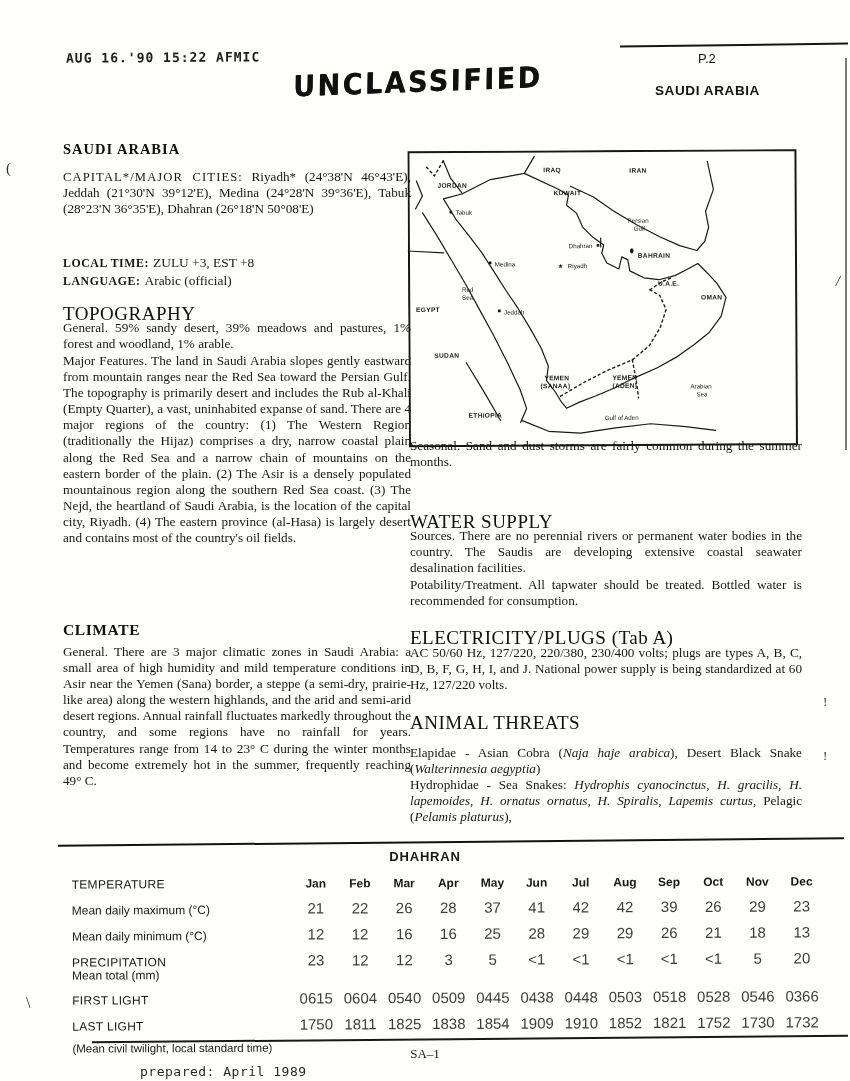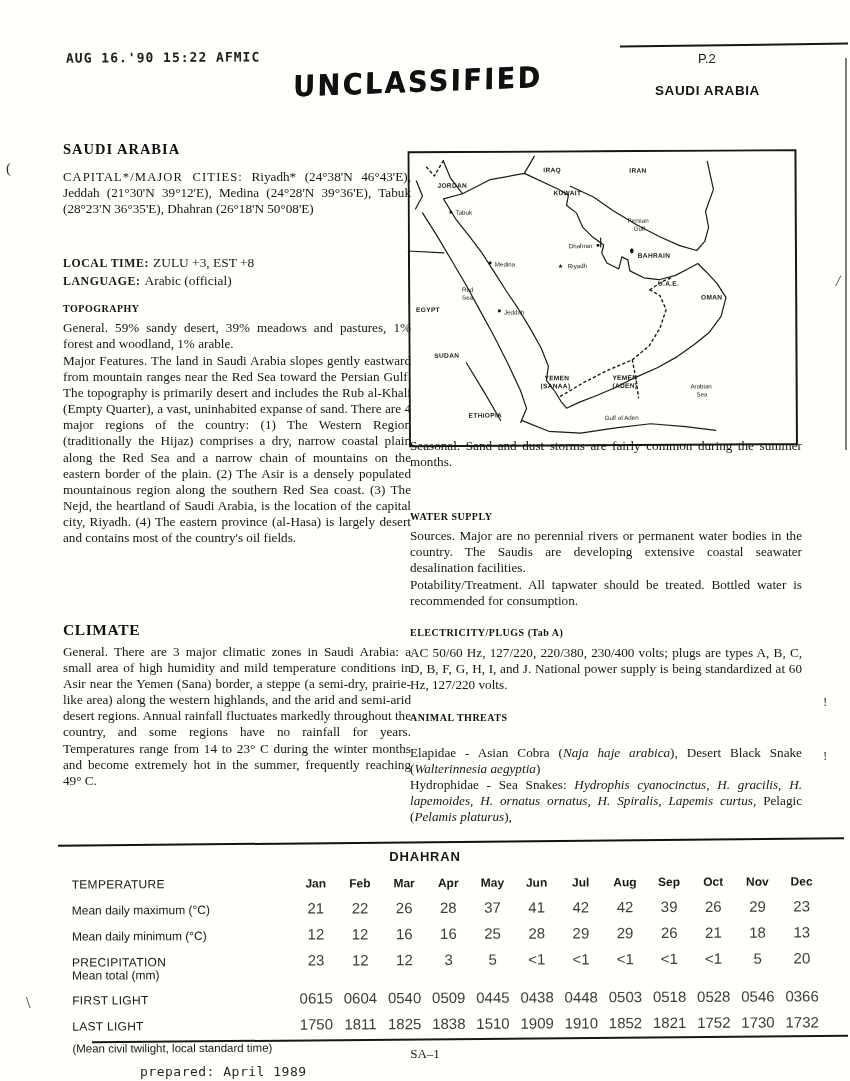--- a/index.html
+++ b/index.html
@@ -20,21 +20,21 @@
     left:293px; top:66px; font-family:"DejaVu Sans", sans-serif; font-weight:bold;
     font-size:27px; letter-spacing:2.5px; color:#141414;
     transform:rotate(-2.2deg) skewX(-3deg) scaleY(1.08);
     text-shadow:0.4px 0 #333;
   }
   .country-hdr{left:655px; top:83px; font:bold 13.5px "Liberation Sans", sans-serif; letter-spacing:.6px; color:#161616;}
   
   .lcol{left:63px; width:348px;}
   .rcol{left:410px; width:392px;}
   .para{font-size:13.2px; line-height:16.1px; text-align:justify; color:#191919;}
-  .sec-h{font-weight:bold; font-size:10px; letter-spacing:.5px; color:#141414;}
+  .sec-h{font-weight:normal; font-size:19px; letter-spacing:.5px; color:#141414;}
   .sec-h-big{font-weight:bold; font-size:15.5px; letter-spacing:.6px; color:#141414;}
   .cap-label{font-weight:normal; letter-spacing:1.1px; font-size:12.6px;}
   .kv-label{font-weight:bold; font-size:11.8px; letter-spacing:.6px;}
   .kv-val{font-size:13.4px;}
   .doc-title{font-weight:bold; font-size:14.5px; letter-spacing:1px; color:#131313;}
   i{margin-top:30px;}
   
   .map-box{left:408px; top:150px; width:390px; height:297px; transform:rotate(-0.3deg);}
   .map-box svg{display:block;}
   .map-stroke{fill:none; stroke:#1d1d1d; stroke-width:1.2; stroke-linejoin:round; stroke-linecap:round;}
@@ -147,21 +147,21 @@
       <text class="map-city" x="96" y="164">Jeddah</text>
       <text class="map-city" x="150" y="118">★</text>
       <text class="map-city" x="160" y="118">Riyadh</text>
       <text class="map-city" x="161" y="98">Dhahran</text>
     </svg>
   </div>
 
   <div class="abs rcol para" style="top:438px;">Seasonal. Sand and dust storms are fairly common during the summer months.</div>
 
   <div class="abs rcol sec-h" style="top:511px;">WATER SUPPLY</div>
-  <div class="abs rcol para" style="top:528px;">Sources. Major are no perennial rivers or permanent water bodies in the country. The Saudis are developing extensive coastal seawater desalination facilities.</div>
+  <div class="abs rcol para" style="top:528px;">Sources. There are no perennial rivers or permanent water bodies in the country. The Saudis are developing extensive coastal seawater desalination facilities.</div>
   <div class="abs rcol para" style="top:577px;">Potability/Treatment. All tapwater should be treated. Bottled water is recommended for consumption.</div>
 
   <div class="abs rcol sec-h" style="top:627px;">ELECTRICITY/PLUGS (Tab A)</div>
   <div class="abs rcol para" style="top:645px;">AC 50/60 Hz, 127/220, 220/380, 230/400 volts; plugs are types A, B, C, D, B, F, G, H, I, and J. National power supply is being standardized at 60 Hz, 127/220 volts.</div>
 
   <div class="abs rcol sec-h" style="top:712px;">ANIMAL THREATS</div>
   <div class="abs rcol para" style="top:745px;"><span>Elapidae - Asian Cobra (</span><i>Naja haje arabica</i><span>), Desert Black Snake (</span><i>Walterinnesia aegyptia</i><span>)</span></div>
   <div class="abs rcol para" style="top:777px;"><span>Hydrophidae - Sea Snakes: </span><i>Hydrophis cyanocinctus, H. gracilis, H. lapemoides, H. ornatus ornatus, H. Spiralis, Lapemis curtus,</i><span> Pelagic (</span><i>Pelamis platurus</i><span>),</span></div>
 
   <div class="abs tbl-rule"></div>
@@ -242,21 +242,21 @@
       <div class="tv">0528</div>
       <div class="tv">0546</div>
       <div class="tv">0366</div>
     </div>
     <div class="trow">
       <div class="tl tl-caps">LAST LIGHT</div>
       <div class="tv">1750</div>
       <div class="tv">1811</div>
       <div class="tv">1825</div>
       <div class="tv">1838</div>
-      <div class="tv">1510</div>
+      <div class="tv">1854</div>
       <div class="tv">1909</div>
       <div class="tv">1910</div>
       <div class="tv">1852</div>
       <div class="tv">1821</div>
       <div class="tv">1752</div>
       <div class="tv">1730</div>
       <div class="tv">1732</div>
     </div>
     <div class="tnote">(Mean civil twilight, local standard time)</div>
   </div>

